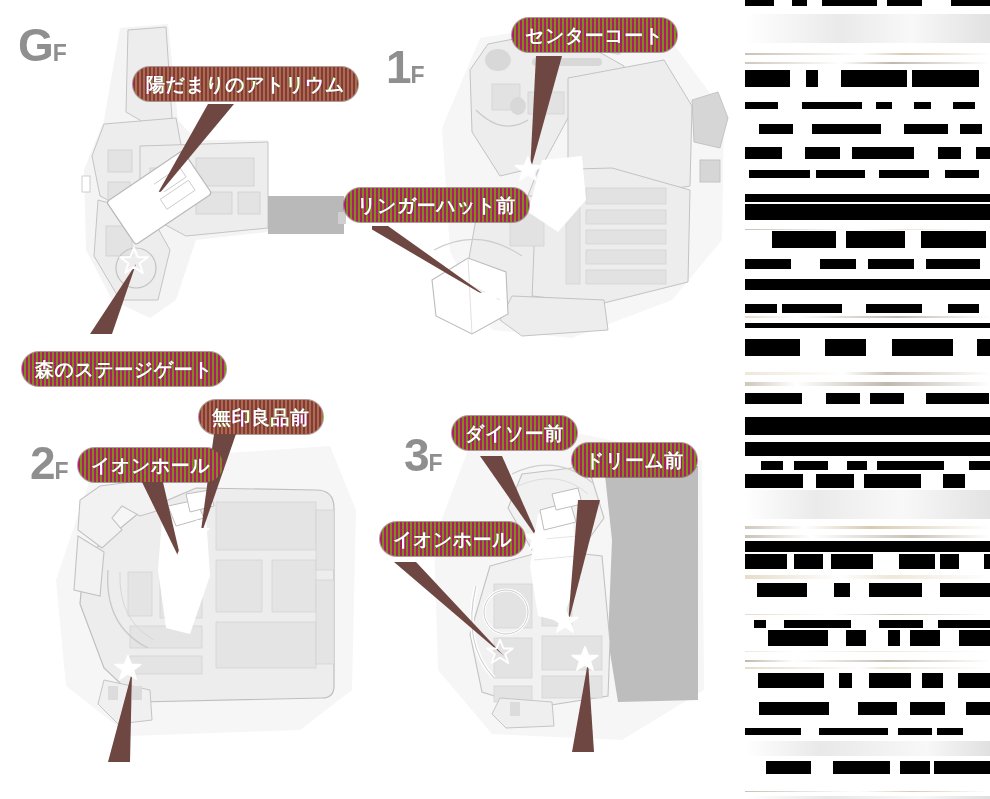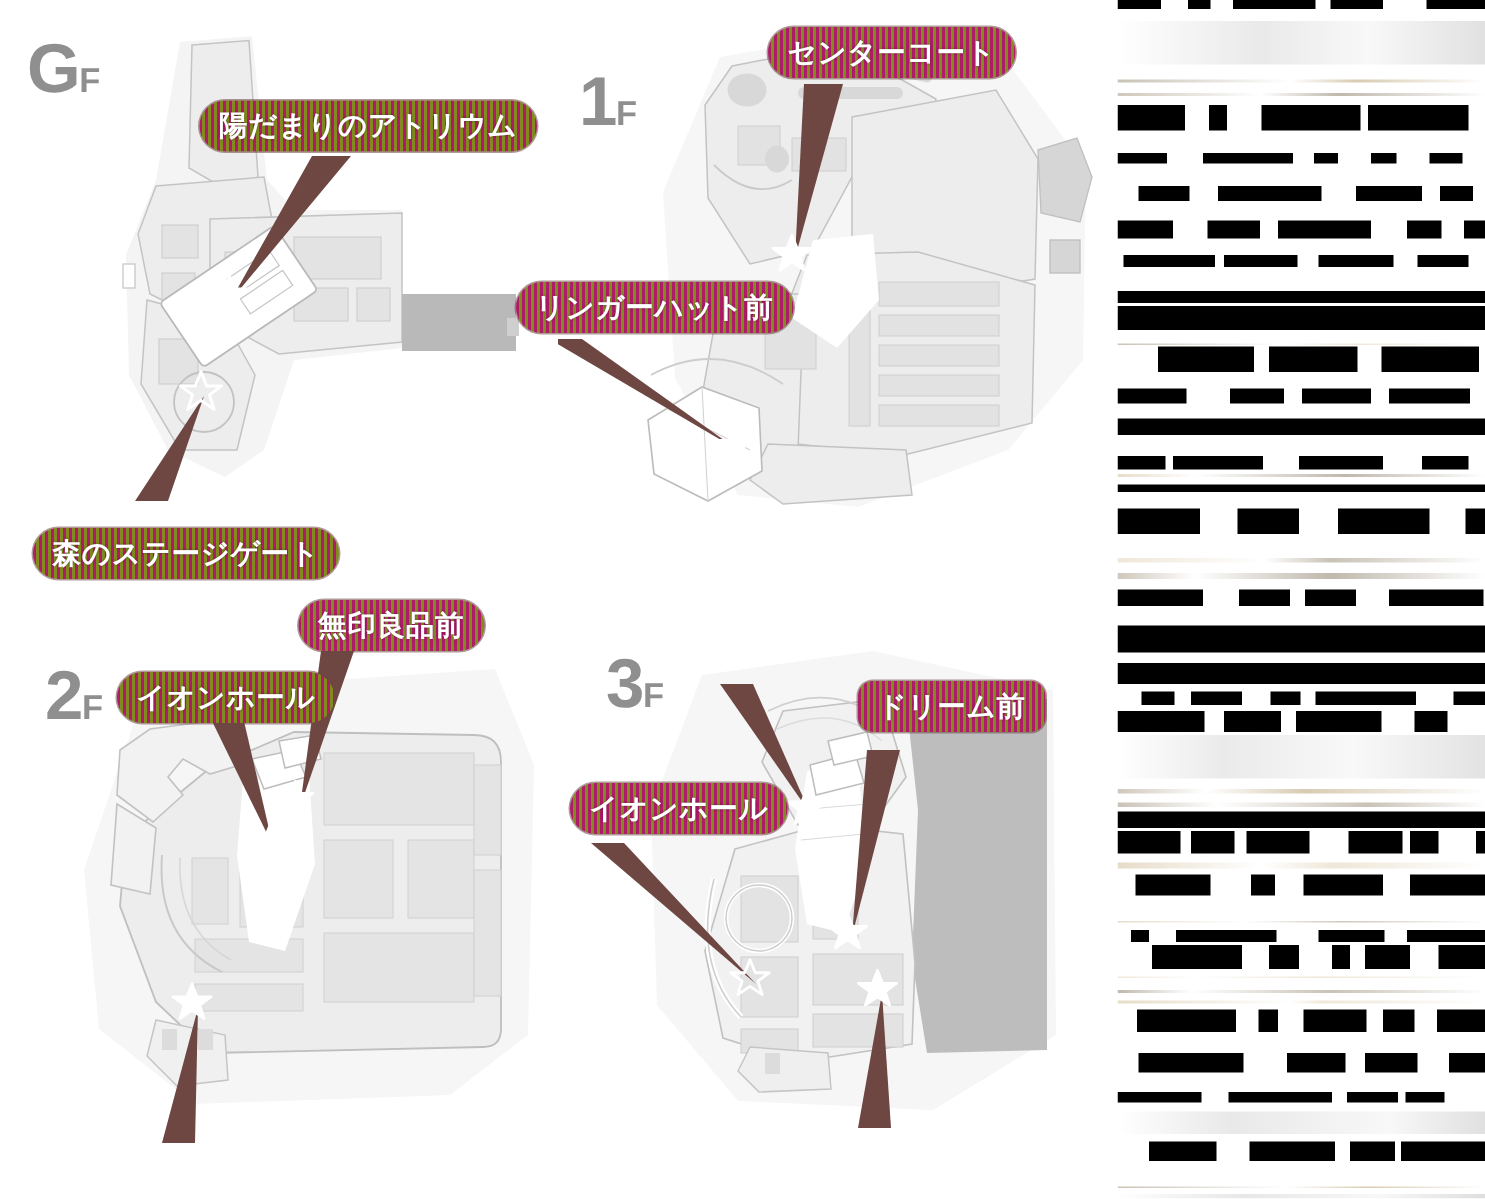--- a/index.html
+++ b/index.html
@@ -411,21 +411,22 @@
         <svg viewBox="0 0 24 24">
           <polygon points="12,1.5 15,9 23,9 16.5,13.8 19,21.5 12,16.8 5,21.5 7.5,13.8 1,9 9,9" fill="none" stroke="#ffffff" stroke-width="1.6" stroke-linejoin="round"></polygon>
         </svg>
       </div>
       <div class="star" style="left:199px; top:255px; width:28px; height:28px;">
         <svg viewBox="0 0 24 24">
           <polygon points="12,1.5 15,9 23,9 16.5,13.8 19,21.5 12,16.8 5,21.5 7.5,13.8 1,9 9,9" fill="#ffffff" stroke="#ffffff" stroke-width="1.4" stroke-linejoin="round"></polygon>
         </svg>
       </div>
 
-      <div class="callout" style="left:200px; top:64px;border-radius:10px;">ドリーム前</div>
+      <div class="callout" style="left:80px; top:26px;">ダイソー前</div>
+      <div class="callout" style="left:200px; top:53px;">ドリーム前</div>
       <div class="callout" style="left:8px; top:132px;text-align:center;">イオンホール</div>
     </div>
   </div>
 
   <div id="glitch-panel">
     <div id="glitch-canvas">
         <div class="gl-row" style="top: 0px; height: 6px;">
           <div class="gl-dash" style="left: 0px; width: 29px;"></div>
           <div class="gl-dash" style="left: 47px; width: 15px;"></div>
           <div class="gl-dash" style="left: 77px; width: 55px;"></div>

